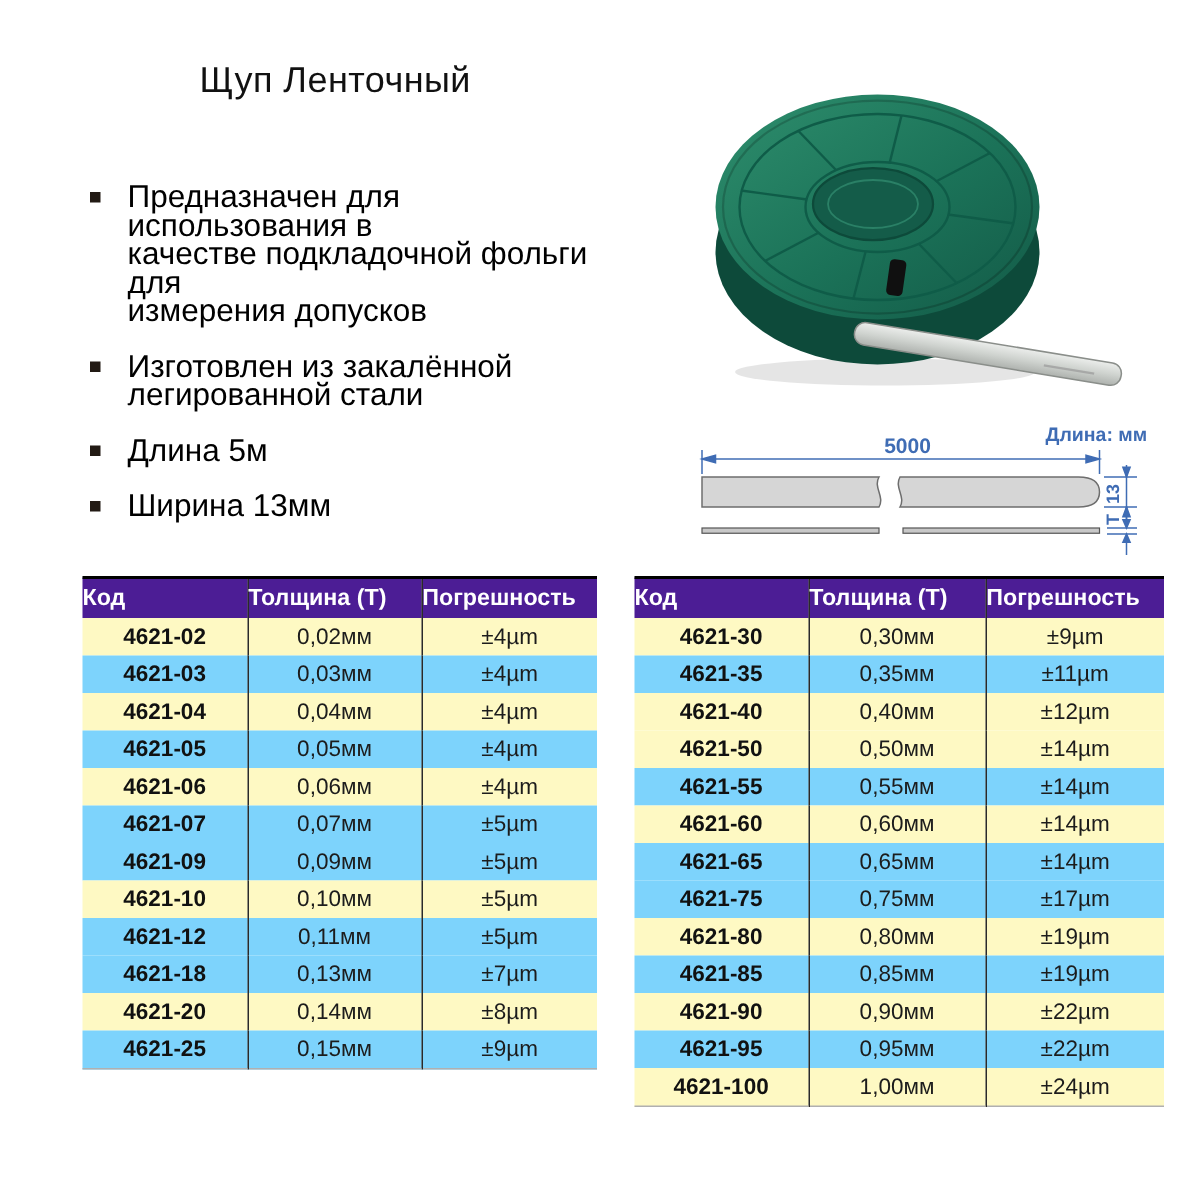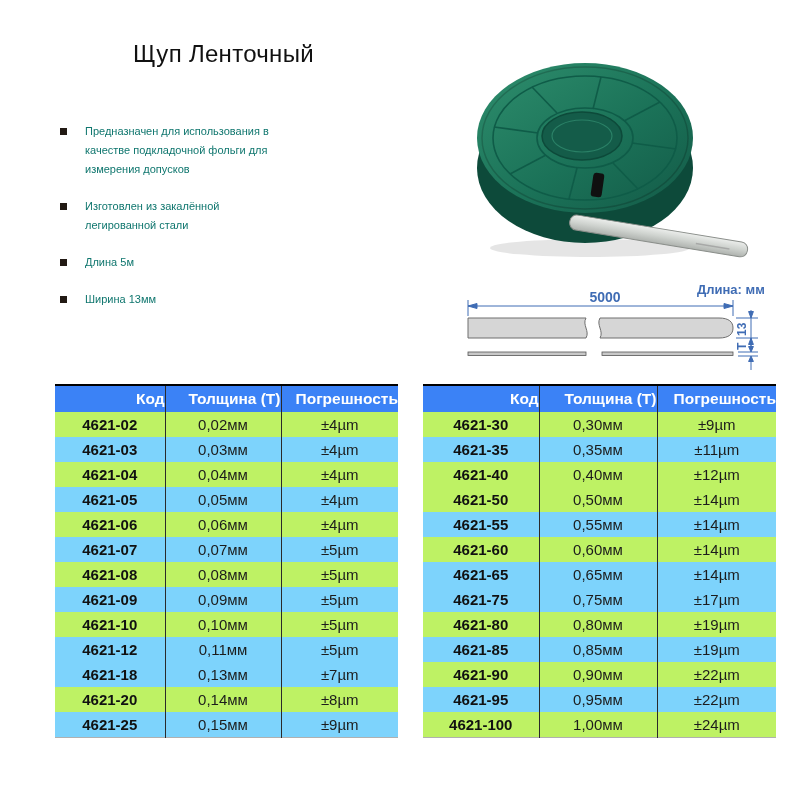--- a/index.html
+++ b/index.html
@@ -3,37 +3,37 @@
 <meta charset="utf-8">
 <style>
   html,body{margin:0;padding:0;background:#fff;}
   .page{position:relative;width:800px;height:792px;background:#ffffff;overflow:hidden;
         font-family:"Liberation Sans", sans-serif;color:#1a1a1a;}
   .title{position:absolute;left:133px;top:40px;font-size:24px;font-weight:normal;
          margin:0;color:#111;letter-spacing:0.3px;}
   
   .features{position:absolute;left:57px;top:122px;width:360px;margin:0;padding:0;list-style:none;}
   .features li{position:relative;padding-left:28px;margin-bottom:18px;
-               font-size:11px;line-height:19px;color:#0f766e;}
+               font-size:21px;line-height:19px;color:#000000;}
   .sq{position:absolute;left:3px;top:6px;width:7px;height:7px;background:#221a14;}
   .ftext{white-space:pre-line;}
   
   .product-svg{position:absolute;left:455px;top:46px;width:340px;height:232px;}
   .diagram-svg{position:absolute;left:455px;top:278px;width:345px;height:95px;}
   
   table.spec{position:absolute;top:384px;border-collapse:collapse;table-layout:fixed;
              border-bottom:1px solid #b0b0b0;}
   table.spec.left{left:55px;width:343px;}
   table.spec.right{left:423px;width:353px;}
-  table.spec th{background:#3b82f6;color:#ffffff;font-weight:bold;font-size:15.5px;
-                height:26px;padding:0;text-align:right;border-top:2px solid #000;}
+  table.spec th{background:#4c1d95;color:#ffffff;font-weight:bold;font-size:15.5px;
+                height:26px;padding:0;text-align:left;border-top:2px solid #000;}
   table.spec td{height:25px;padding:0;text-align:center;font-size:15px;color:#1c1c1c;}
   table.spec th+th, table.spec td+td{border-left:1px solid #2a2a2a;}
   table.spec td.code{font-weight:bold;color:#111;}
-  tr.r-odd td{background:#bef264;}
+  tr.r-odd td{background:#fef9c3;}
   tr.r-even td{background:#7dd3fc;}
 </style>
 </head>
 <body>
 
 <div class="page">
 
   <h1 class="title">Щуп Ленточный</h1>
 
   <ul class="features">
@@ -173,25 +173,20 @@
         <tr class="r-odd">
           <td class="code">4621-06</td>
           <td>0,06мм</td>
           <td>±4µm</td>
         </tr>
         <tr class="r-even">
           <td class="code">4621-07</td>
           <td>0,07мм</td>
           <td>±5µm</td>
         </tr>
-        <tr class="r-odd">
-          <td class="code">4621-08</td>
-          <td>0,08мм</td>
-          <td>±5µm</td>
-        </tr>
         <tr class="r-even">
           <td class="code">4621-09</td>
           <td>0,09мм</td>
           <td>±5µm</td>
         </tr>
         <tr class="r-odd">
           <td class="code">4621-10</td>
           <td>0,10мм</td>
           <td>±5µm</td>
         </tr>

